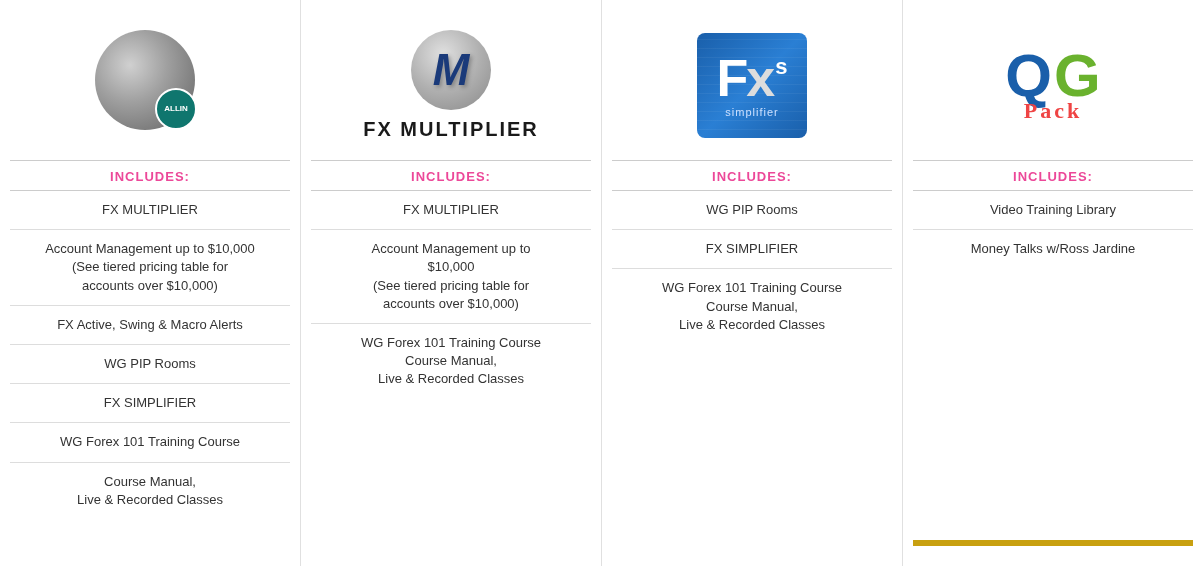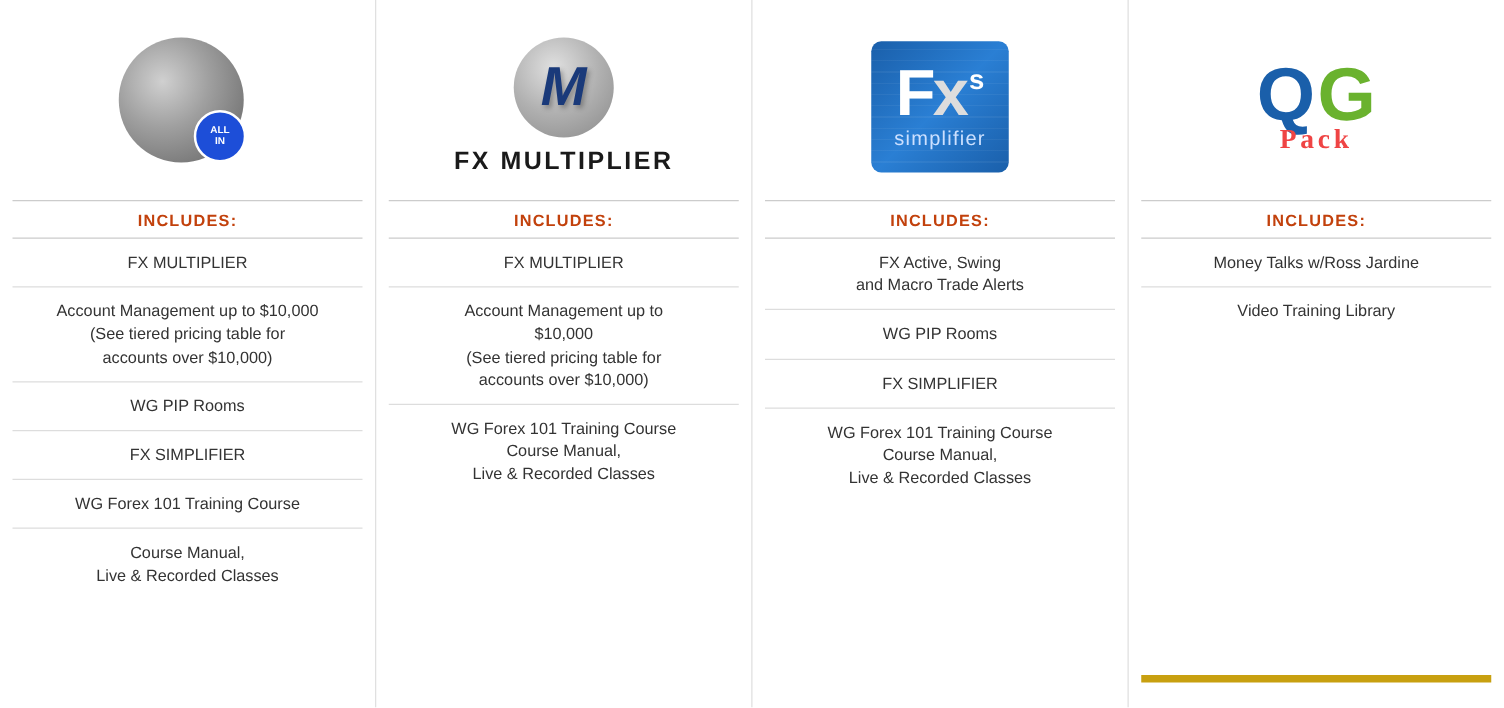--- a/index.html
+++ b/index.html
@@ -47,26 +47,26 @@
       height: 100px;
       border-radius: 50%;
       background: radial-gradient(circle at 35% 35%, #d0d0d0, #a0a0a0 40%, #808080 70%, #606060);
       position: absolute;
       top: 0; left: 0;
     }
     .all-in-badge {
       width: 42px;
       height: 42px;
       border-radius: 50%;
-      background: #1d4ed8;
+      background: #0f766e;
       position: absolute;
       top: 58px;
       left: 60px;
       display: flex;
-      flex-direction: column;
+      flex-direction: row;
       align-items: center;
       justify-content: center;
       border: 2px solid #fff;
     }
     .all-in-badge span {
       color: #fff;
       font-size: 8px;
       font-weight: bold;
       line-height: 1.1;
       text-align: center;
@@ -155,21 +155,21 @@
     }
     .fxs-s {
       font-family: Arial, sans-serif;
       font-size: 22px;
       font-weight: 900;
       color: #fff;
       line-height: 1;
       margin-top: 4px;
     }
     .fxs-sub {
-      font-size: 16px;
+      font-size: 11px;
       color: #cce0ff;
       letter-spacing: 1px;
       text-transform: lowercase;
       position: relative;
       z-index: 1;
       margin-top: 2px;
     }
 
     
     .qg-logo {
@@ -204,21 +204,21 @@
       letter-spacing: 3px;
       margin-top: -8px;
     }
 
     
     .includes-header {
       font-size: 13px;
       font-weight: 900;
       text-transform: uppercase;
       letter-spacing: 1px;
-      color: #c2410c;
+      color: #ec4899;
       text-align: center;
       padding: 8px 0 6px;
       width: 100%;
       border-top: 1px solid #ccc;
       border-bottom: 1px solid #ccc;
       margin-bottom: 0;
     }
 
     
     .feature-list {
@@ -258,20 +258,21 @@
         <div class="all-in-badge">
           <span>ALL</span>
           <span>IN</span>
         </div>
       </div>
     </div>
     <div class="includes-header">INCLUDES:</div>
     <div class="feature-list">
       <div class="feature-item">FX MULTIPLIER</div>
       <div class="feature-item">Account Management up to $10,000<br>(See tiered pricing table for<br>accounts over $10,000)</div>
+      <div class="feature-item">FX Active, Swing &amp; Macro Alerts</div>
       <div class="feature-item">WG PIP Rooms</div>
       <div class="feature-item">FX SIMPLIFIER</div>
       <div class="feature-item">WG Forex 101 Training Course</div>
       <div class="feature-item">Course Manual,<br>Live &amp; Recorded Classes</div>
     </div>
   </div>
 
   <div class="col">
     <div class="logo-area">
       <div class="fxm-logo">
@@ -295,38 +296,37 @@
         <div class="fxs-main">
           <span class="fxs-f">F</span>
           <span class="fxs-x">x</span>
           <span class="fxs-s">s</span>
         </div>
         <span class="fxs-sub">simplifier</span>
       </div>
     </div>
     <div class="includes-header">INCLUDES:</div>
     <div class="feature-list">
-      <div class="feature-item">FX Active, Swing<br>and Macro Trade Alerts</div>
       <div class="feature-item">WG PIP Rooms</div>
       <div class="feature-item">FX SIMPLIFIER</div>
       <div class="feature-item">WG Forex 101 Training Course<br>Course Manual,<br>Live &amp; Recorded Classes</div>
     </div>
   </div>
 
   <div class="col">
     <div class="logo-area">
       <div class="qg-logo">
         <div class="qg-top">
           <span class="qg-q">Q</span>
           <span class="qg-g">G</span>
         </div>
         <span class="qg-pack">Pack</span>
       </div>
     </div>
     <div class="includes-header">INCLUDES:</div>
     <div class="feature-list">
+      <div class="feature-item">Video Training Library</div>
       <div class="feature-item">Money Talks w/Ross Jardine</div>
-      <div class="feature-item">Video Training Library</div>
     </div>
     <div class="bottom-bar"></div>
   </div>
 
 </div>
 
 </body></html>

